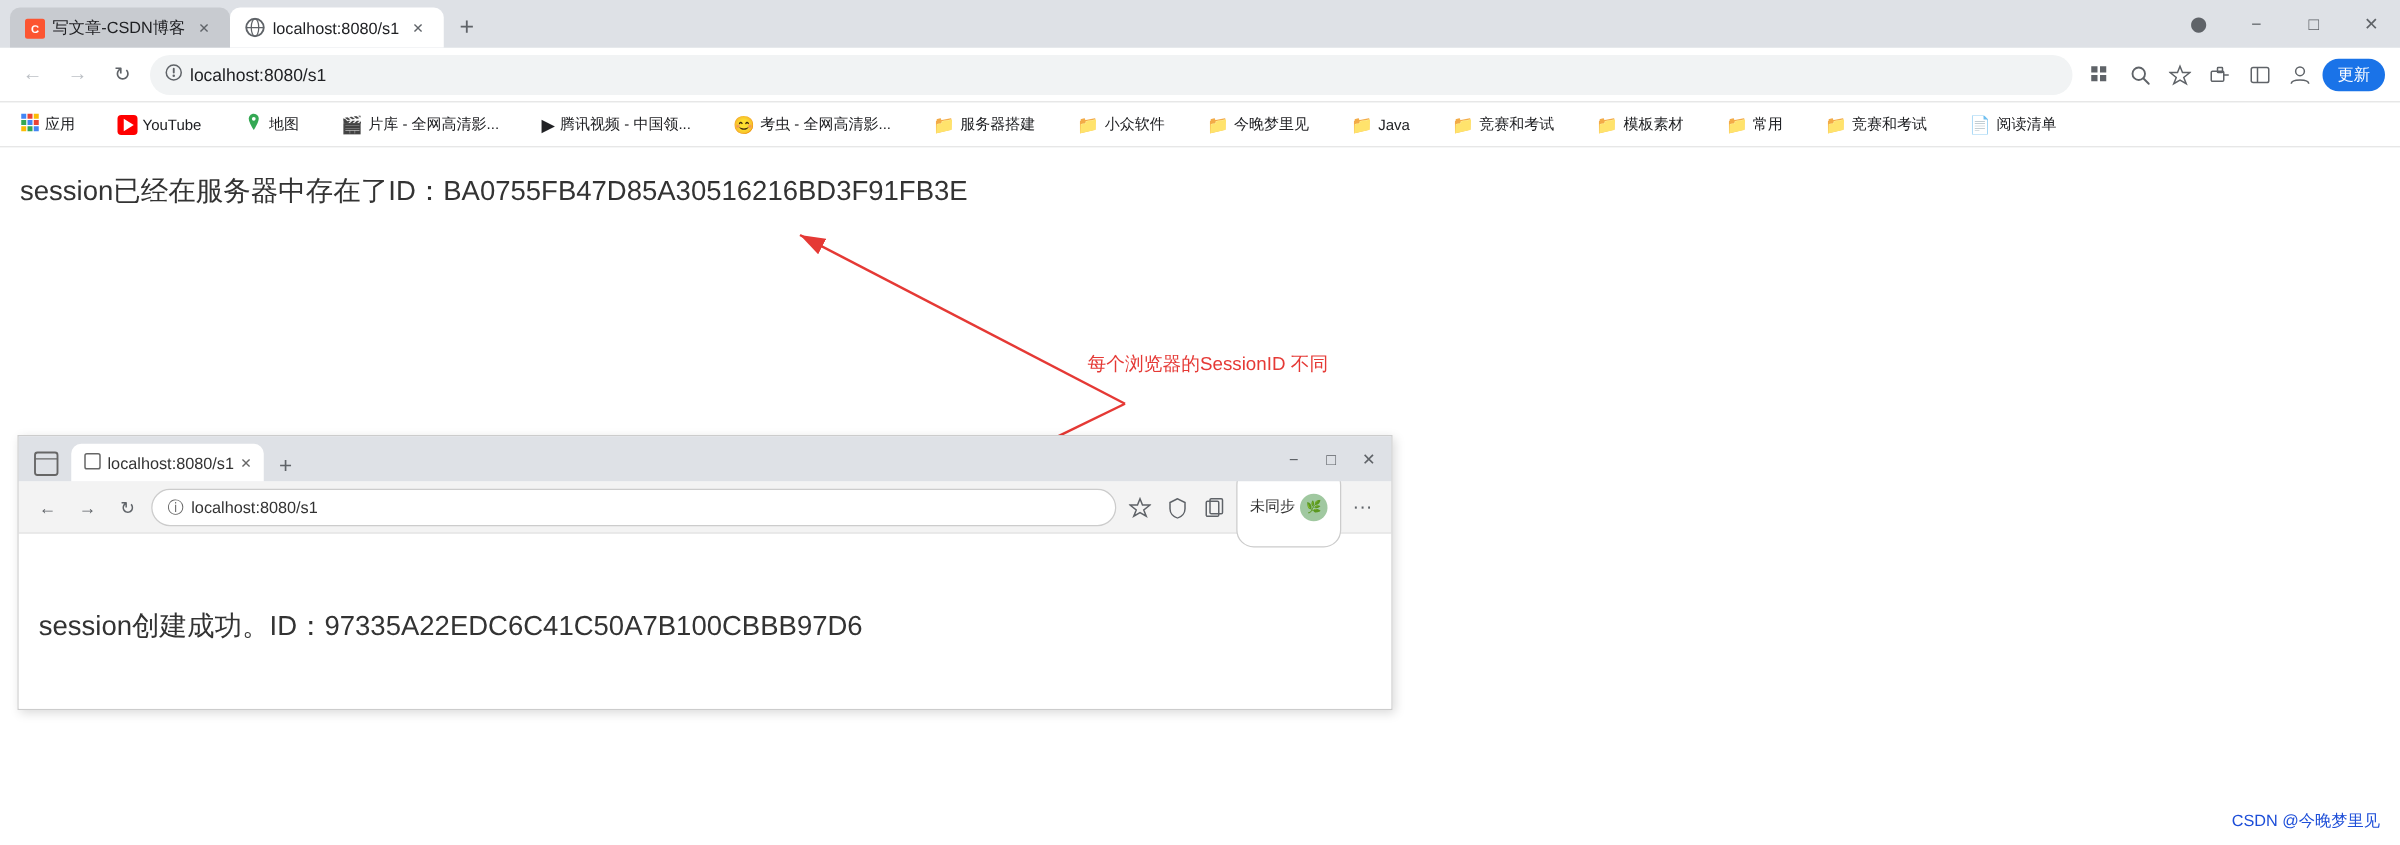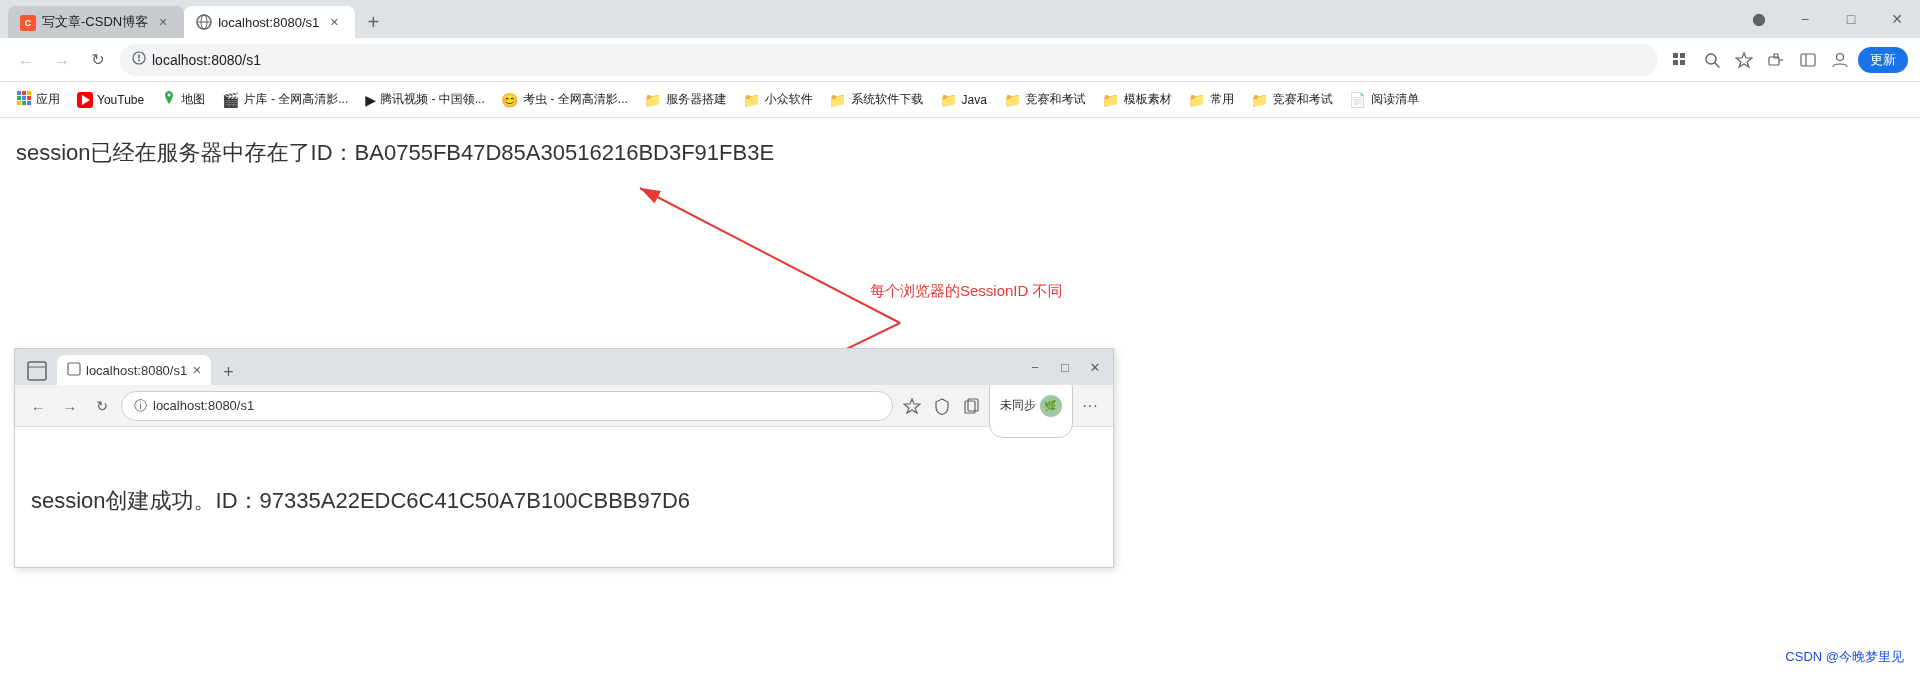--- a/index.html
+++ b/index.html
@@ -162,21 +162,21 @@
     }
 
     
     .bookmarks-bar {
       display: flex;
       align-items: center;
       height: 36px;
       background: #fff;
       padding: 0 8px;
       border-bottom: 1px solid #e0e0e0;
-      gap: 1px;
+      gap: 18px;
       overflow: hidden;
     }
     .bookmark-item {
       display: flex;
       align-items: center;
       height: 26px;
       padding: 0 8px;
       border-radius: 4px;
       font-size: 12px;
       color: #202124;
@@ -548,21 +548,21 @@
     <div class="bookmark-item">
       <span class="bk-folder">📁</span>
       <span class="bk-label">服务器搭建</span>
     </div>
     <div class="bookmark-item">
       <span class="bk-folder">📁</span>
       <span class="bk-label">小众软件</span>
     </div>
     <div class="bookmark-item">
       <span class="bk-folder">📁</span>
-      <span class="bk-label">系统软件下载</span>
+      <span class="bk-label">今晚梦里见</span>
     </div>
     <div class="bookmark-item">
       <span class="bk-folder">📁</span>
       <span class="bk-label">Java</span>
     </div>
     <div class="bookmark-item">
       <span class="bk-folder">📁</span>
       <span class="bk-label">竞赛和考试</span>
     </div>
     <div class="bookmark-item">

